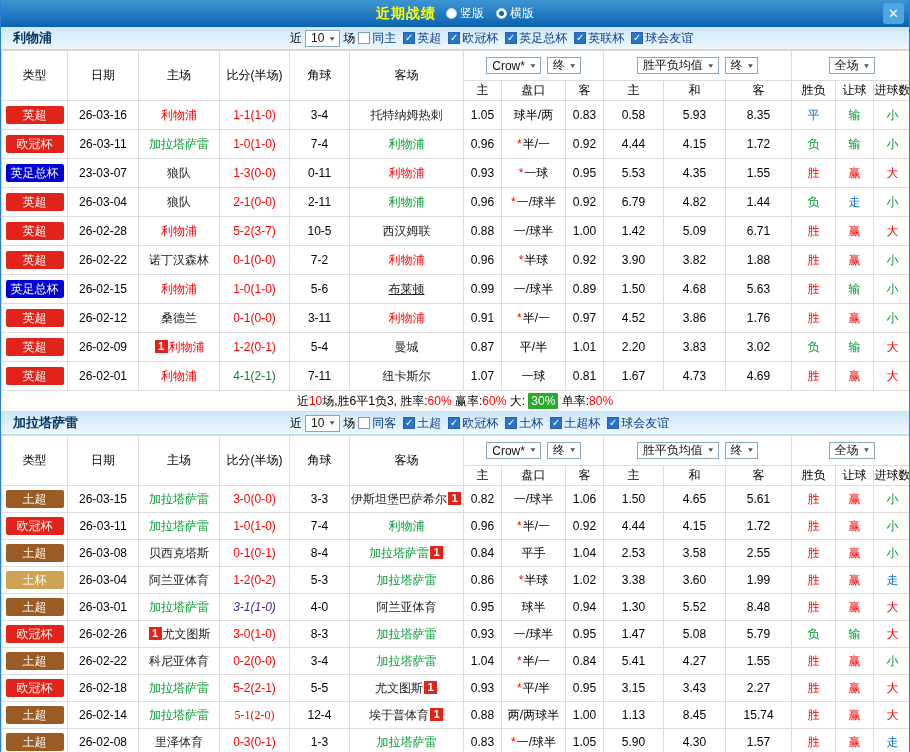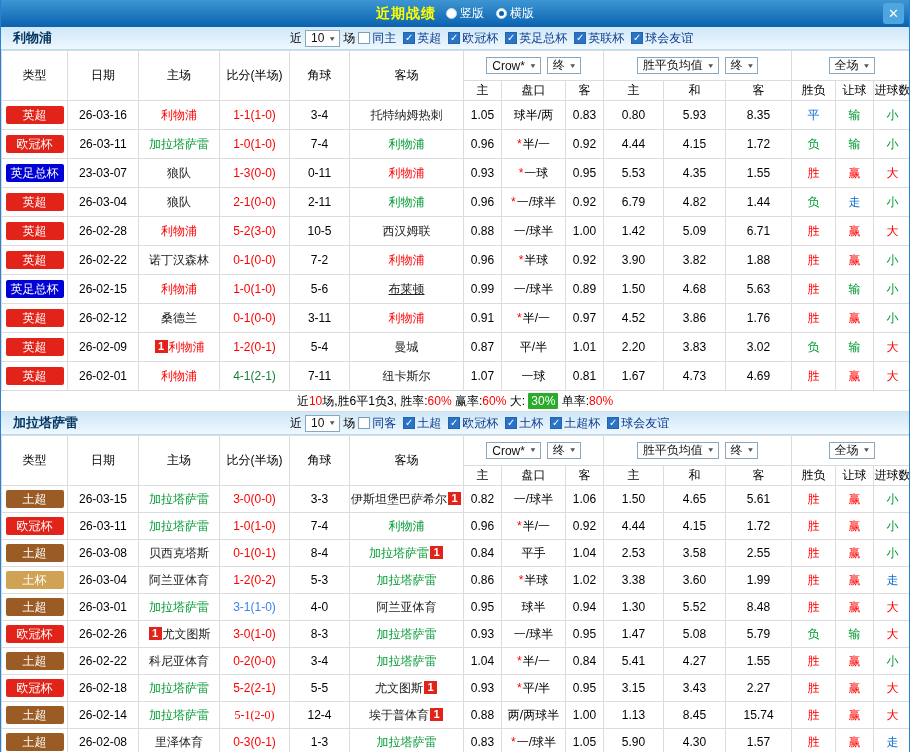--- a/index.html
+++ b/index.html
@@ -172,21 +172,21 @@
       <tr>
         <td><span class="badge" style="background: rgb(226, 35, 26);">英超</span></td>
         <td>26-03-16</td>
         <td><span class="team" style="color: rgb(255, 0, 0);">利物浦</span></td>
         <td style="color: rgb(255, 0, 0);">1-1(1-0)</td>
         <td>3-4</td>
         <td><span class="team" style="color: rgb(34, 34, 34);">托特纳姆热刺</span></td>
         <td>1.05</td>
         <td>球半/两</td>
         <td>0.83</td>
-        <td>0.80</td>
+        <td>0.58</td>
         <td>5.93</td>
         <td>8.35</td>
         <td style="color: rgb(11, 107, 208);">平</td>
         <td style="color: rgb(0, 153, 51);">输</td>
         <td style="color: rgb(0, 153, 51);">小</td>
       </tr>
       <tr>
         <td><span class="badge" style="background: rgb(226, 35, 26);">欧冠杯</span></td>
         <td>26-03-11</td>
         <td><span class="team" style="color: rgb(0, 153, 51);">加拉塔萨雷</span></td>
@@ -234,21 +234,21 @@
         <td>4.82</td>
         <td>1.44</td>
         <td style="color: rgb(0, 153, 51);">负</td>
         <td style="color: rgb(11, 107, 208);">走</td>
         <td style="color: rgb(0, 153, 51);">小</td>
       </tr>
       <tr>
         <td><span class="badge" style="background: rgb(226, 35, 26);">英超</span></td>
         <td>26-02-28</td>
         <td><span class="team" style="color: rgb(255, 0, 0);">利物浦</span></td>
-        <td style="color: rgb(255, 0, 0);">5-2(3-0)</td>
+        <td style="color: rgb(255, 0, 0);">5-2(3-7)</td>
         <td>10-5</td>
         <td><span class="team" style="color: rgb(34, 34, 34);">西汉姆联</span></td>
         <td>0.88</td>
         <td>一/球半</td>
         <td>1.00</td>
         <td>1.42</td>
         <td>5.09</td>
         <td>6.71</td>
         <td style="color: rgb(255, 0, 0);">胜</td>
         <td style="color: rgb(255, 0, 0);">赢</td>
@@ -528,21 +528,21 @@
         <td>3.60</td>
         <td>1.99</td>
         <td style="color: rgb(255, 0, 0);">胜</td>
         <td style="color: rgb(255, 0, 0);">赢</td>
         <td style="color: rgb(11, 107, 208);">走</td>
       </tr>
       <tr>
         <td><span class="badge" style="background: rgb(154, 91, 37);">土超</span></td>
         <td>26-03-01</td>
         <td><span class="team" style="color: rgb(0, 153, 51);">加拉塔萨雷</span></td>
-        <td style="color: #3b82f6;">3-1(1-0)</td>
+        <td style="color: #4c1d95; font-style: italic;">3-1(1-0)</td>
         <td>4-0</td>
         <td><span class="team" style="color: rgb(34, 34, 34);">阿兰亚体育</span></td>
         <td>0.95</td>
         <td>球半</td>
         <td>0.94</td>
         <td>1.30</td>
         <td>5.52</td>
         <td>8.48</td>
         <td style="color: rgb(255, 0, 0);">胜</td>
         <td style="color: rgb(255, 0, 0);">赢</td>

